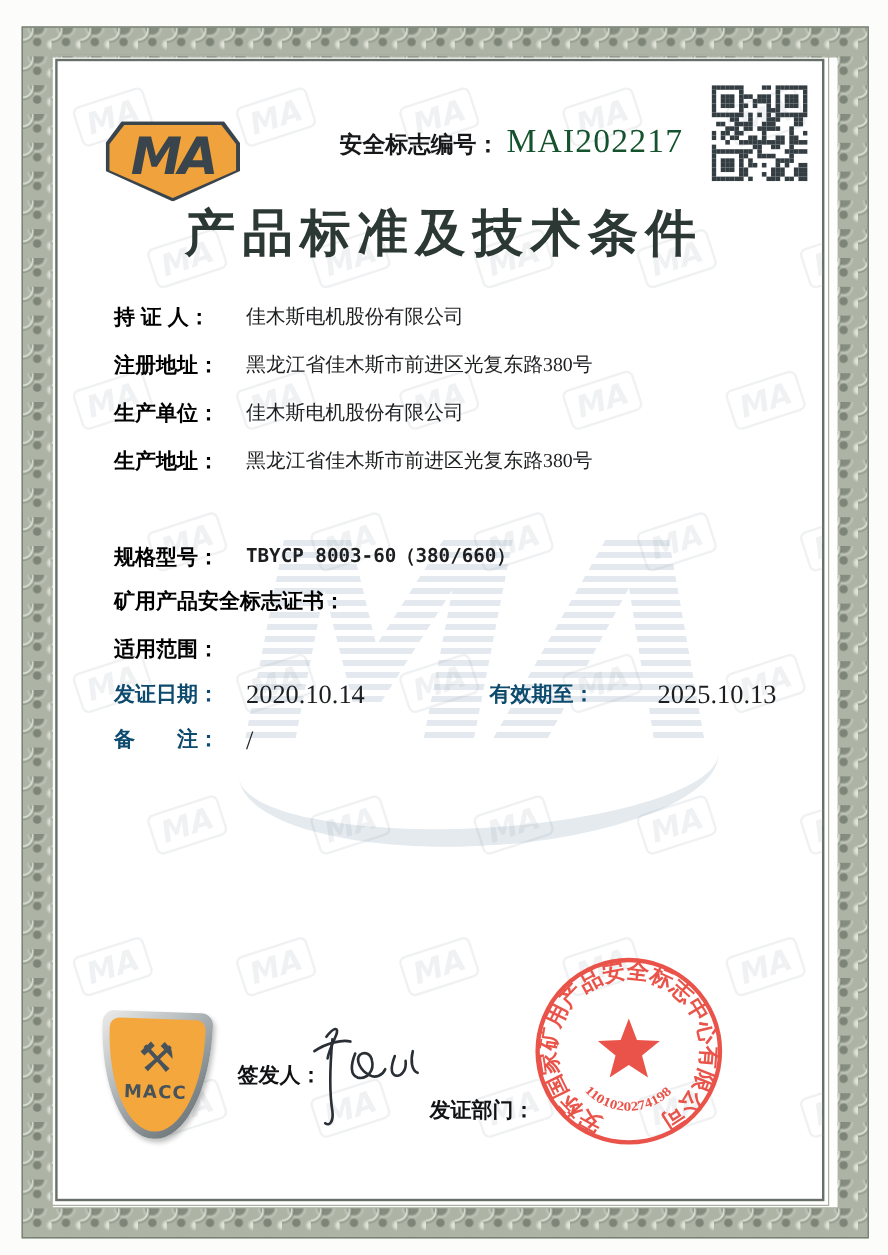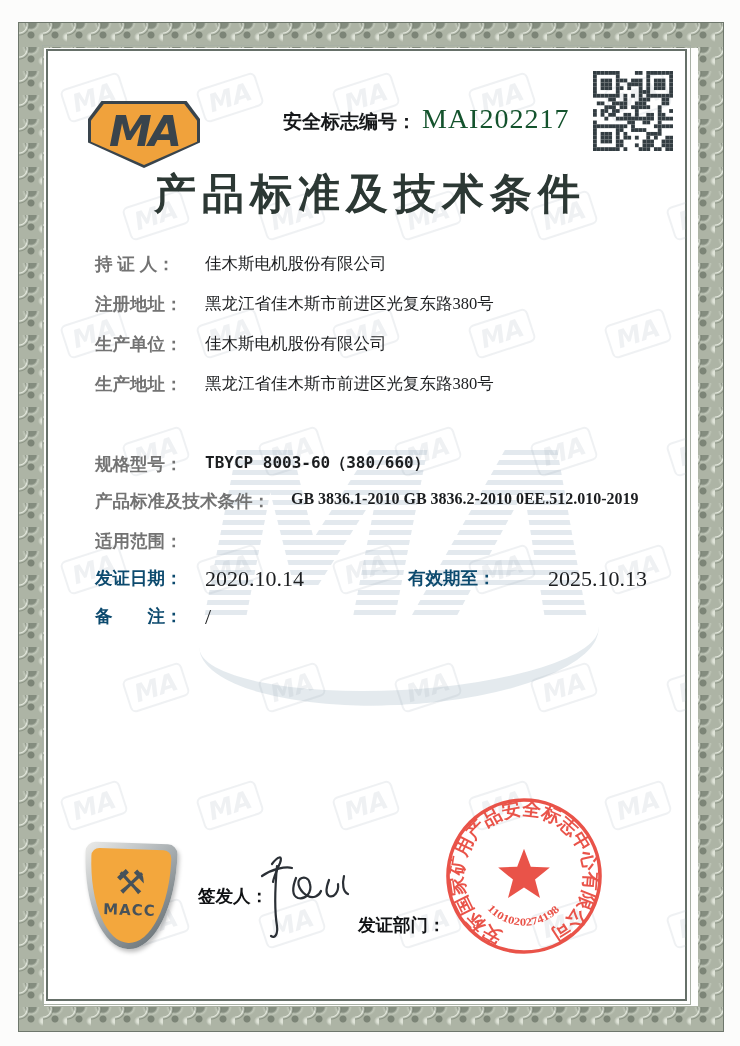--- a/index.html
+++ b/index.html
@@ -45,21 +45,21 @@
   .cert-no-label{font-weight:700;font-size:19px;color:#16181a;}
   .cert-no-value{font-family:Liberation Serif, serif;font-size:28px;color:#14532d;
     letter-spacing:1px;margin-left:6px;}
   
   .qr{left:593px;top:71px;width:80px;height:80px;}
   
   .title{left:60px;top:166px;width:620px;text-align:center;font-family:"Liberation Serif","DejaVu Serif",serif;
     font-weight:700;font-size:42px;letter-spacing:6px;color:#2c3834;white-space:nowrap;}
   
   .row{position:absolute;left:95px;width:585px;height:26px;z-index:3;}
-  .flabel{position:absolute;left:0;top:0;font-weight:700;font-size:17.5px;color:#737373;white-space:nowrap;}
+  .flabel{position:absolute;left:0;top:0;font-weight:700;font-size:17.5px;color:#000000;white-space:nowrap;}
   .fvalue{position:absolute;left:110px;top:1px;font-family:"Liberation Serif","DejaVu Serif",serif;
     font-size:16.5px;font-weight:500;color:#1c1e20;white-space:nowrap;}
   .v-mono{font-family:"DejaVu Sans Mono","Liberation Mono",monospace;font-size:16px;font-weight:700;letter-spacing:0;}
   .row-std .fvalue{left:196px;font-size:16px;font-weight:600;}
   
   .lab2{position:absolute;font-weight:700;font-size:17.5px;color:#0c4a6e;white-space:nowrap;}
   .val2{position:absolute;font-family:"Liberation Serif","DejaVu Serif",serif;font-size:22px;
     font-weight:400;color:#1c1e20;white-space:nowrap;}
   
   .statement{left:76px;top:706px;width:594px;font-family:"Liberation Serif","DejaVu Serif",serif;
@@ -407,22 +407,21 @@
   </div>
   <div class="row" style="top:372px">
     <span class="flabel">生产地址：</span>
     <span class="fvalue">黑龙江省佳木斯市前进区光复东路380号</span>
   </div>
   <div class="row" style="top:452px">
     <span class="flabel">规格型号：</span>
     <span class="fvalue v-mono">TBYCP 8003-60（380/660）</span>
   </div>
   <div class="row row-std" style="top:489px">
-    <span class="flabel">产品标准及技术条件：</span>
-    <span class="fvalue">GB 3836.1-2010 GB 3836.2-2010 0EE.512.010-2019</span>
+    <span class="flabel">矿用产品安全标志证书：</span>
   </div>
   <div class="row" style="top:529px">
     <span class="flabel">适用范围：</span>
   </div>
 
   <span class="ct lab2" style="left:95px;top:566px">发证日期：</span>
   <span class="ct val2" style="left:205px;top:566px">2020.10.14</span>
   <span class="ct lab2" style="left:408px;top:566px">有效期至：</span>
   <span class="ct val2" style="left:548px;top:566px">2025.10.13</span>
 

